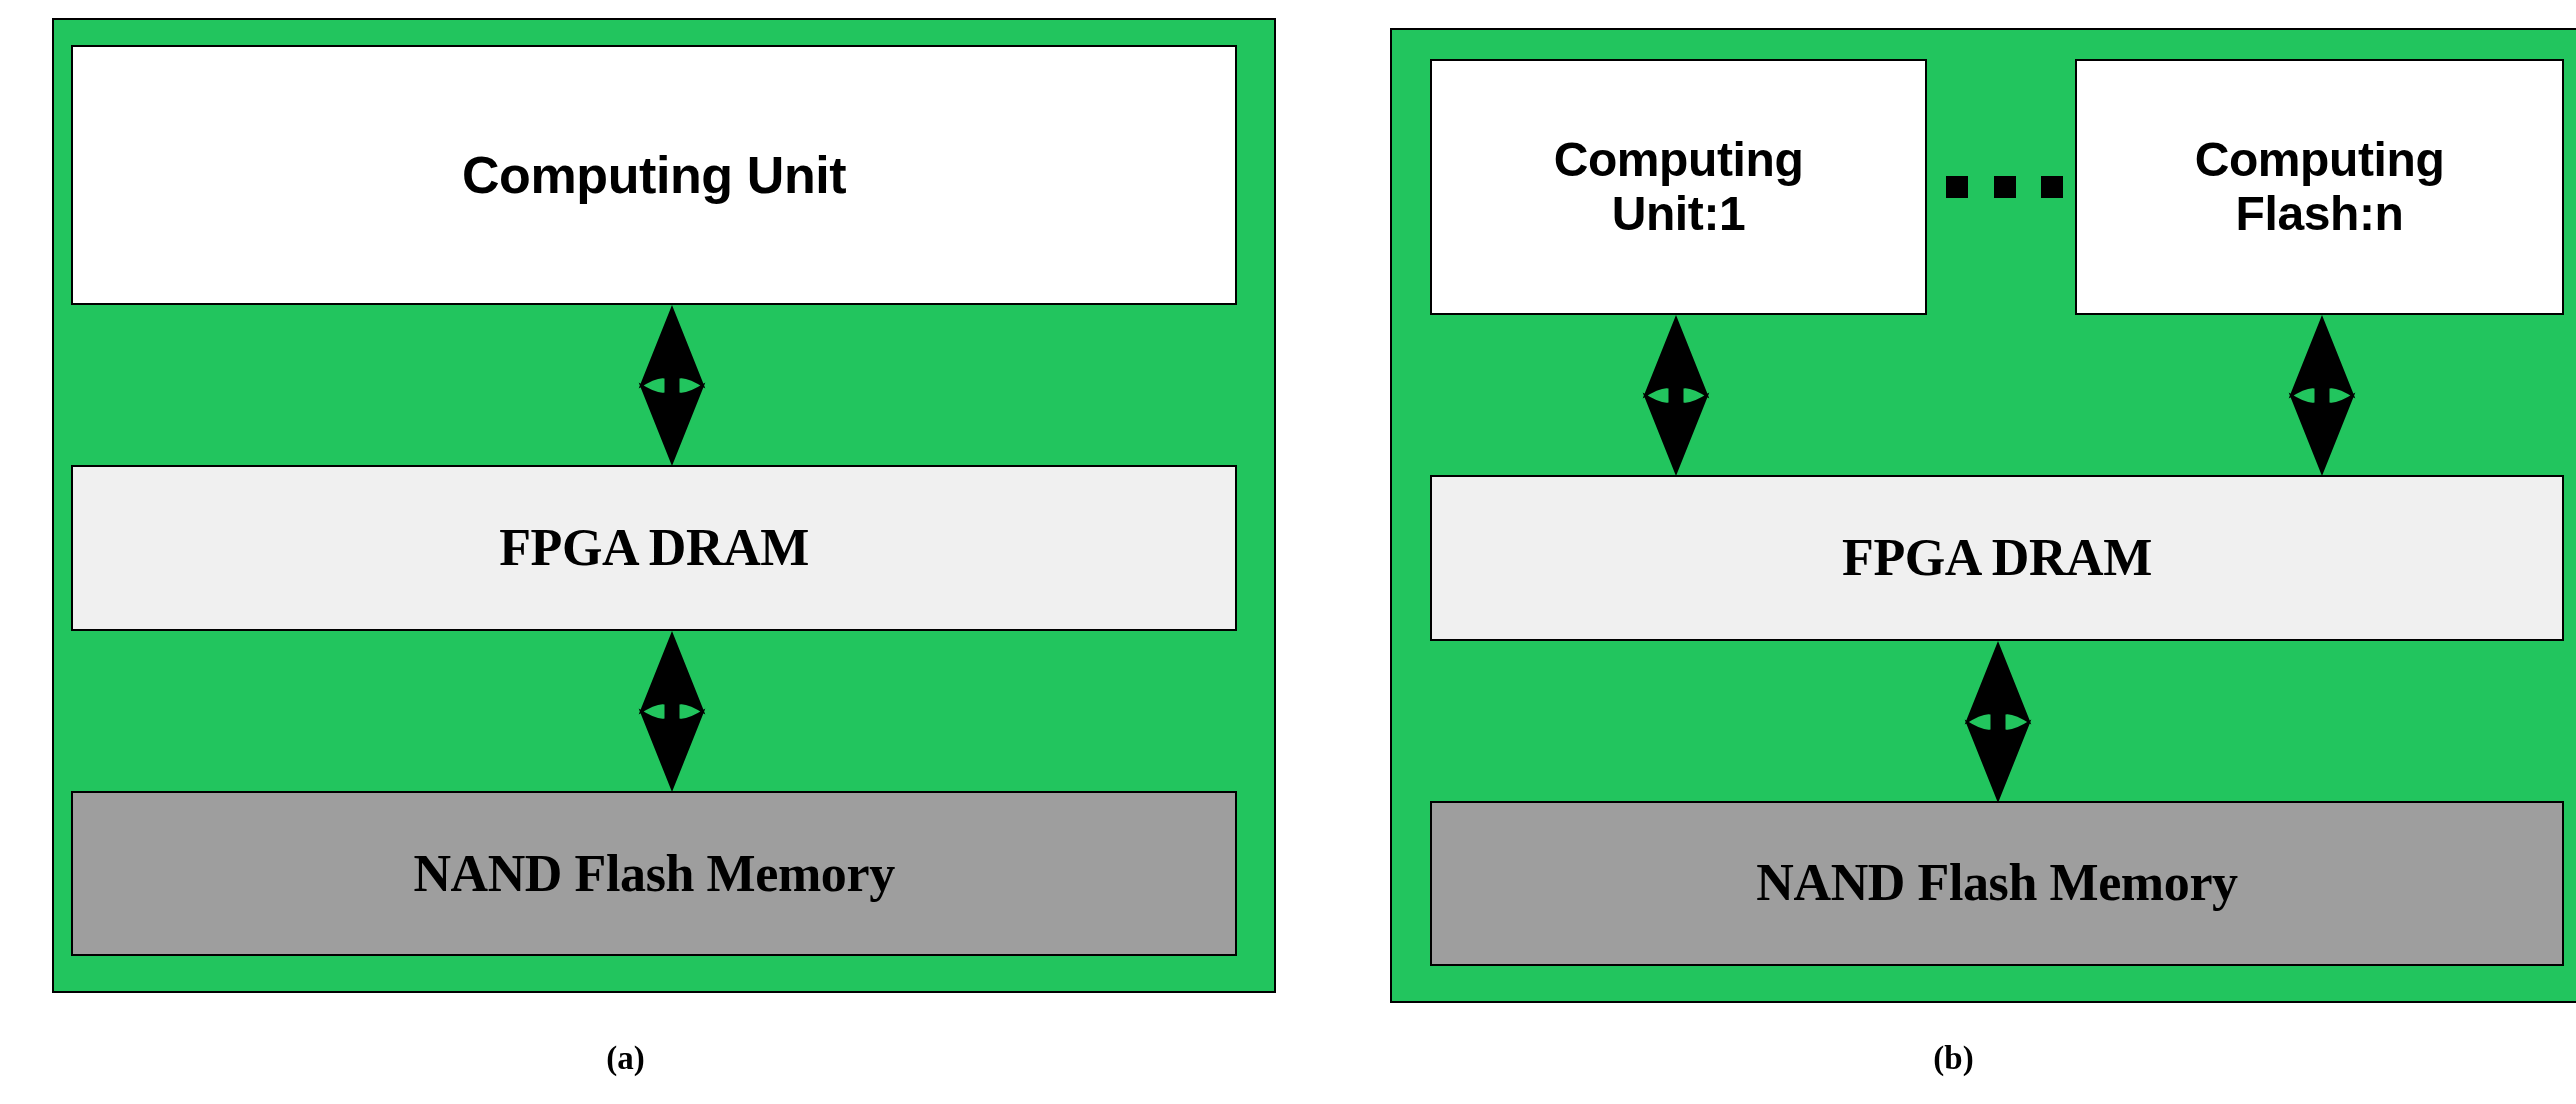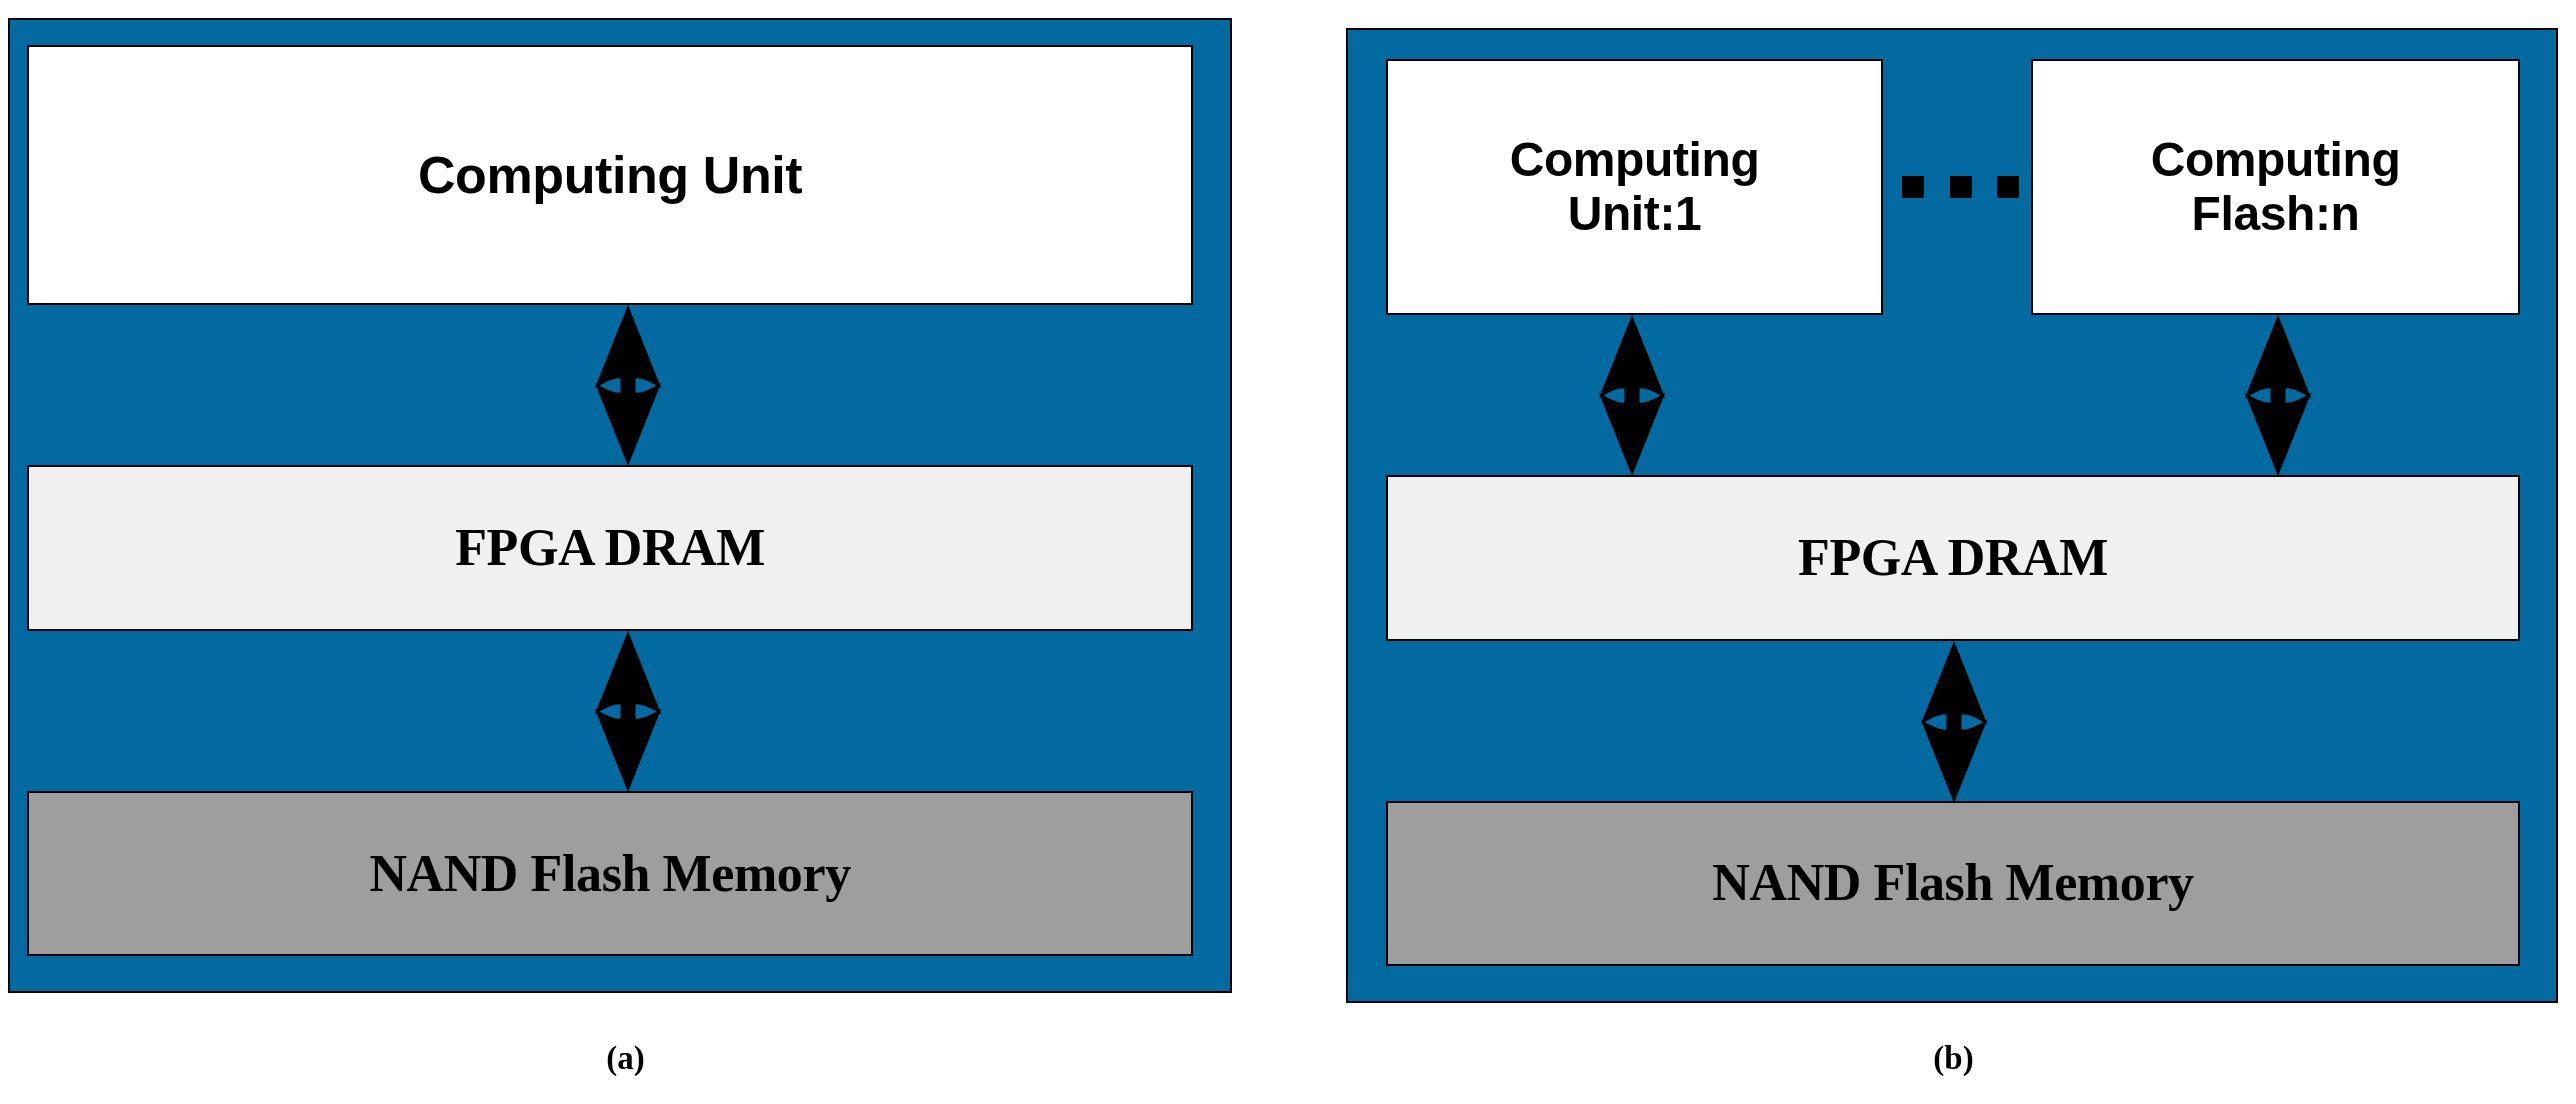--- a/index.html
+++ b/index.html
@@ -16,21 +16,22 @@
     height: 1105px;
     background: #ffffff;
     overflow: hidden;
   }
 
   
   .panel {
     position: absolute;
     box-sizing: border-box;
     border: 2.5px solid #000000;
-    background: #0369a1;
+    background: #22c55e;
+    margin-left: 44px;
   }
   #panel-a { left: 8.4px;   top: 18.4px; width: 1224px; height: 975px; }
   #panel-b { left: 1346px; top: 28px; width: 1212px; height: 975px; }
 
   
   .block {
     position: absolute;
     box-sizing: border-box;
     border: 2.5px solid #000000;
     display: flex;

